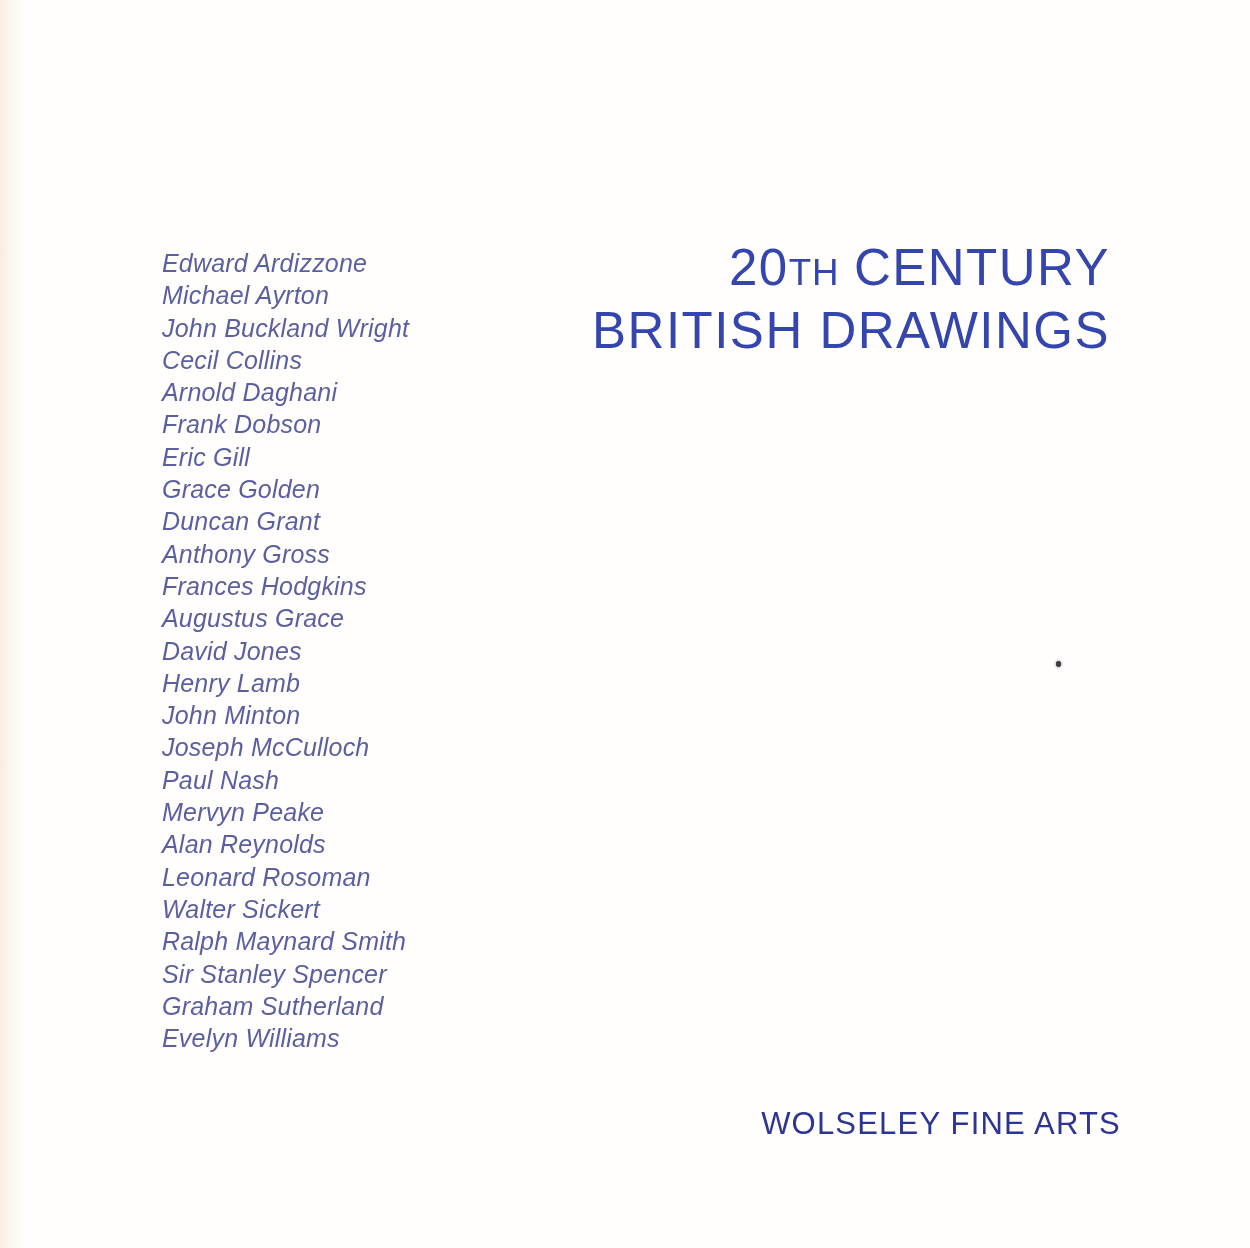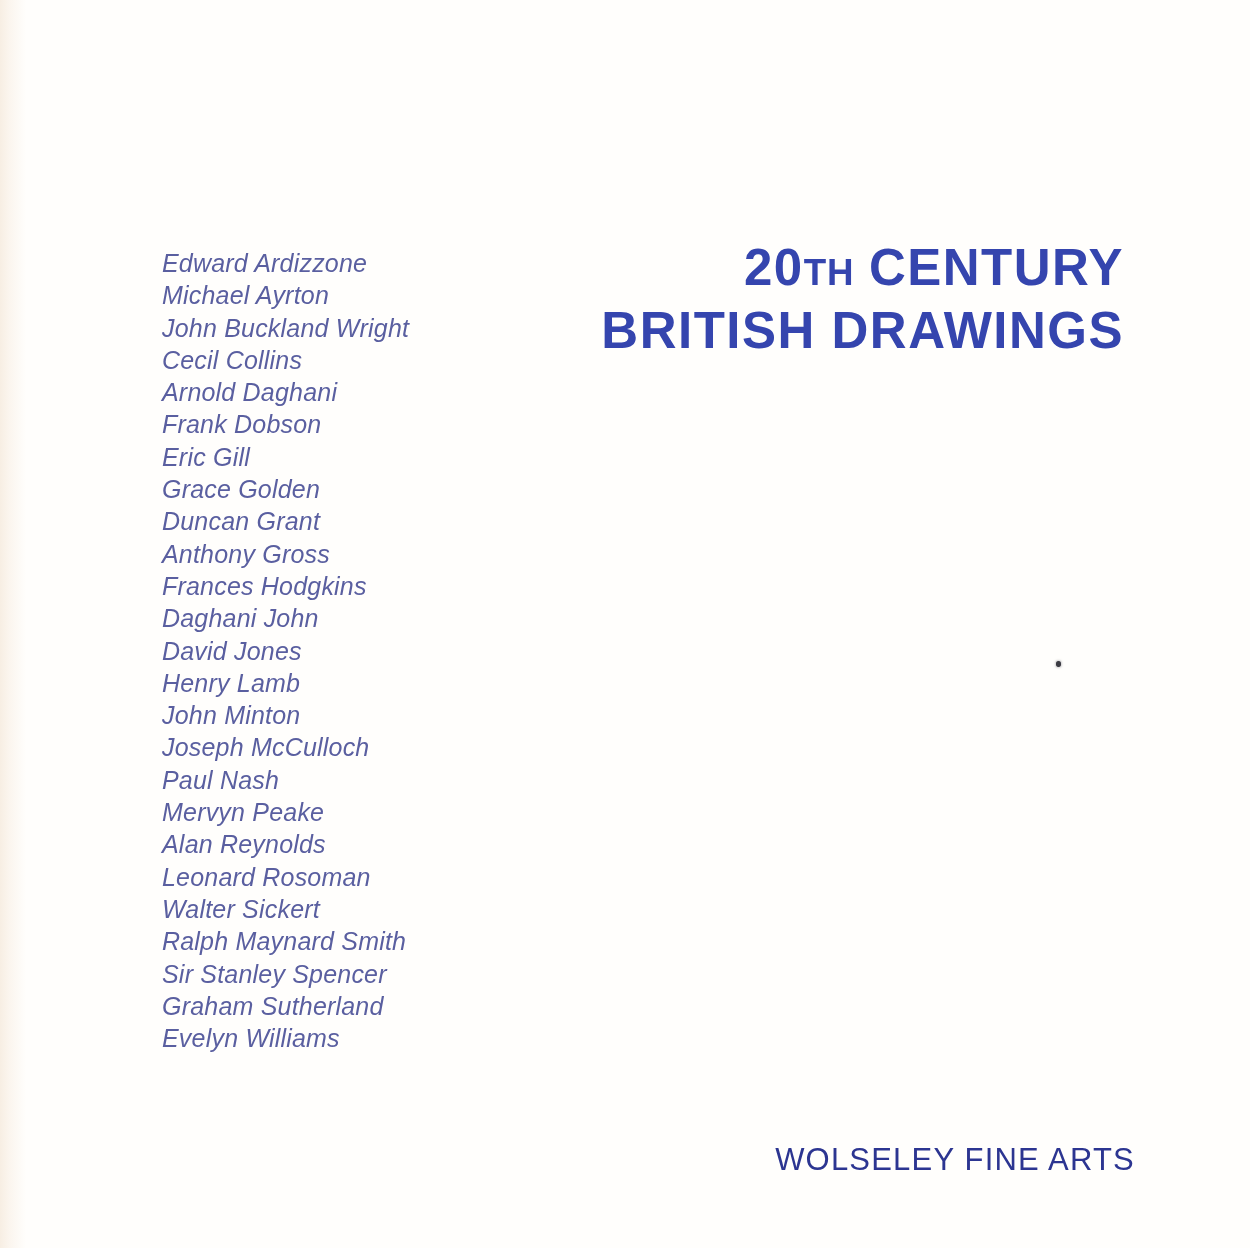--- a/index.html
+++ b/index.html
@@ -9,21 +9,20 @@
     height: 1248px;
     background: var(--bg-color, #fffefc);
     font-family: "Liberation Sans", sans-serif;
     overflow: hidden;
   }
   .page {
     position: relative;
     width: 1219px;
     height: 1248px;
     background: var(--bg-color, #fffefc);
-    padding-left: 14px;
   }
   
   .edge-tint {
     position: absolute;
     left: 0; top: 0; bottom: 0;
     width: 26px;
     background: linear-gradient(to right, #f7eee3 0%, #fbf5ee 35%, rgba(255,254,252,0) 100%);
     pointer-events: none;
   }
   .artist-list {
@@ -41,42 +40,41 @@
   .artist {
     height: 32.3px;
   }
   .title {
     position: absolute;
     top: 239px;
     right: 109px;
     text-align: right;
     color: var(--title-color, #3545ae);
     font-size: 51px;
-    font-weight: 700;
+    font-weight: 400;
     line-height: 58px;
     letter-spacing: 1.5px;
     white-space: nowrap;
   }
   .title .ordinal {
     font-size: 0.72em;
     letter-spacing: 1px;
   }
   .title .word-gap {
     margin-left: 0.28em;
   }
   .publisher {
     position: absolute;
     top: 1106px;
     right: 98px;
     color: var(--publisher-color, #2c3591);
     font-size: 31px;
     font-weight: 400;
     letter-spacing: 1.2px;
     white-space: nowrap;
-    margin-top: 36px;
   }
   .speck {
     position: absolute;
     left: 1056px;
     top: 661px;
     width: 5px;
     height: 6px;
     background: #3b3b42;
     border-radius: 45%;
     box-shadow: 0 0 2px 1px rgba(120,120,130,0.35);
@@ -94,21 +92,21 @@
       <div class="artist">Michael Ayrton</div>
       <div class="artist">John Buckland Wright</div>
       <div class="artist">Cecil Collins</div>
       <div class="artist">Arnold Daghani</div>
       <div class="artist">Frank Dobson</div>
       <div class="artist">Eric Gill</div>
       <div class="artist">Grace Golden</div>
       <div class="artist">Duncan Grant</div>
       <div class="artist">Anthony Gross</div>
       <div class="artist">Frances Hodgkins</div>
-      <div class="artist">Daghani John</div>
+      <div class="artist">Augustus Grace</div>
       <div class="artist">David Jones</div>
       <div class="artist">Henry Lamb</div>
       <div class="artist">John Minton</div>
       <div class="artist">Joseph McCulloch</div>
       <div class="artist">Paul Nash</div>
       <div class="artist">Mervyn Peake</div>
       <div class="artist">Alan Reynolds</div>
       <div class="artist">Leonard Rosoman</div>
       <div class="artist">Walter Sickert</div>
       <div class="artist">Ralph Maynard Smith</div>

